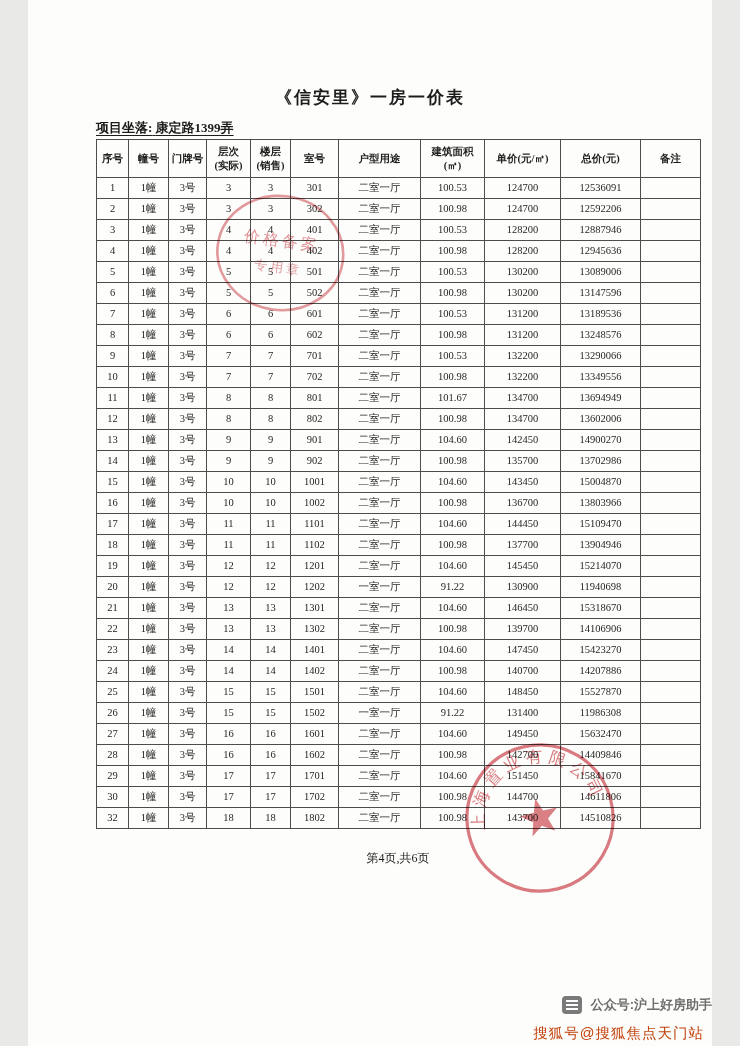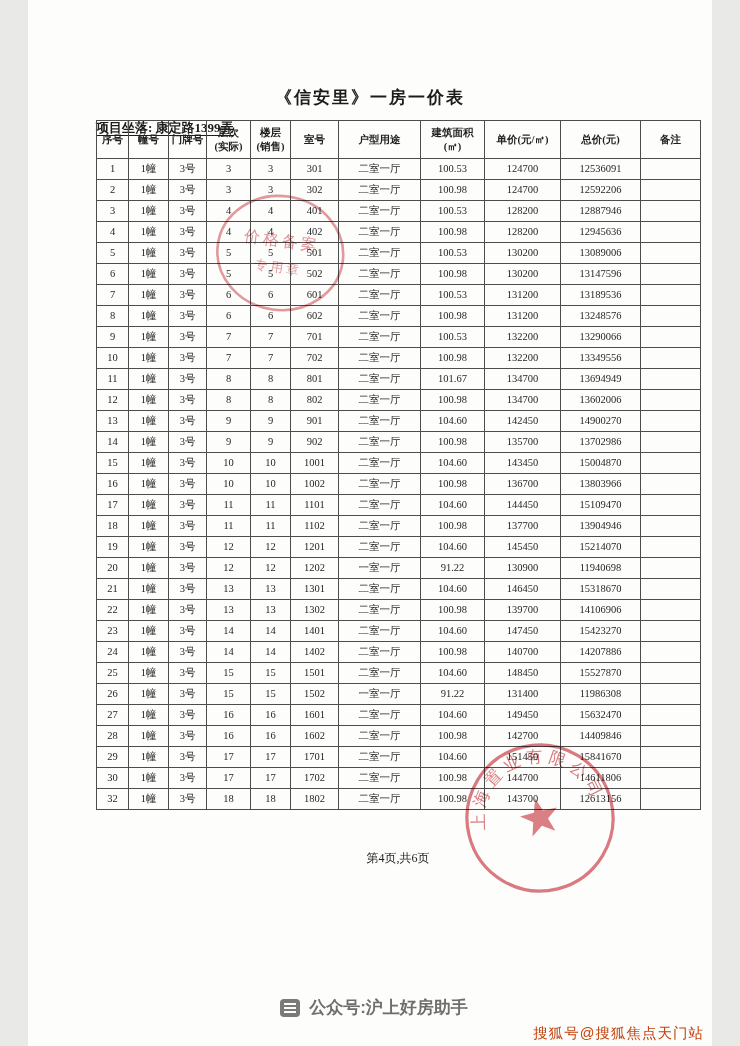--- a/index.html
+++ b/index.html
@@ -25,21 +25,21 @@
     position: absolute;
     top: 119px; left: 68px;
     font-size: 13px;
     font-weight: 600;
     text-decoration: underline;
     text-underline-offset: 3px;
     text-align: right;
   }
   table.price-table {
     position: absolute;
-    top: 120px; left: 68px;
+    top: 139px; left: 68px;
     width: 604px;
     border-collapse: collapse;
     table-layout: fixed;
   }
   .price-table th, .price-table td {
     border: 1px solid #4d4d4d;
     text-align: center;
     vertical-align: middle;
     padding: 0;
     overflow: hidden;
@@ -68,24 +68,24 @@
   
   .seal { position: absolute; mix-blend-mode: multiply; opacity: 0.82; pointer-events: none; }
   .seal-top { top: 182px; left: 177px; transform: rotate(8deg); }
   .seal-bottom { top: 733px; left: 427px; transform: rotate(-14deg); }
   
   .wechat-footer {
     position: absolute;
     top: 996px; left: 0; right: 0;
     display: flex;
     align-items: center;
-    justify-content: center;
+    justify-content: flex-end;
     gap: 9px;
     font-family: "Liberation Sans", "DejaVu Sans", sans-serif;
-    font-size: 17px;
+    font-size: 13px;
     font-weight: 700;
     color: #6e6e6e;
     padding-left: 8px;
   }
   .oa-icon {
     width: 20px; height: 18px;
     background: #7a7a7a;
     border-radius: 4px;
     position: relative;
     flex: 0 0 auto;
@@ -544,21 +544,21 @@
         <tr>
           <td>32</td>
           <td>1幢</td>
           <td>3号</td>
           <td>18</td>
           <td>18</td>
           <td>1802</td>
           <td>二室一厅</td>
           <td>100.98</td>
           <td>143700</td>
-          <td>12613156</td>
+          <td>14510826</td>
           <td></td>
         </tr>
       </tbody>
   </table>
 
   <div class="page-indicator">第4页,共6页</div>
 
   <svg class="seal seal-top" width="150" height="146" viewBox="0 0 150 146">
     <ellipse cx="75" cy="71" rx="63" ry="57" fill="none" stroke="#c5303a" stroke-width="2.6" opacity="0.6"></ellipse>
     <text x="75" y="64" text-anchor="middle" font-size="16" letter-spacing="3" fill="#c5303a" opacity="0.62">价格备案</text>

